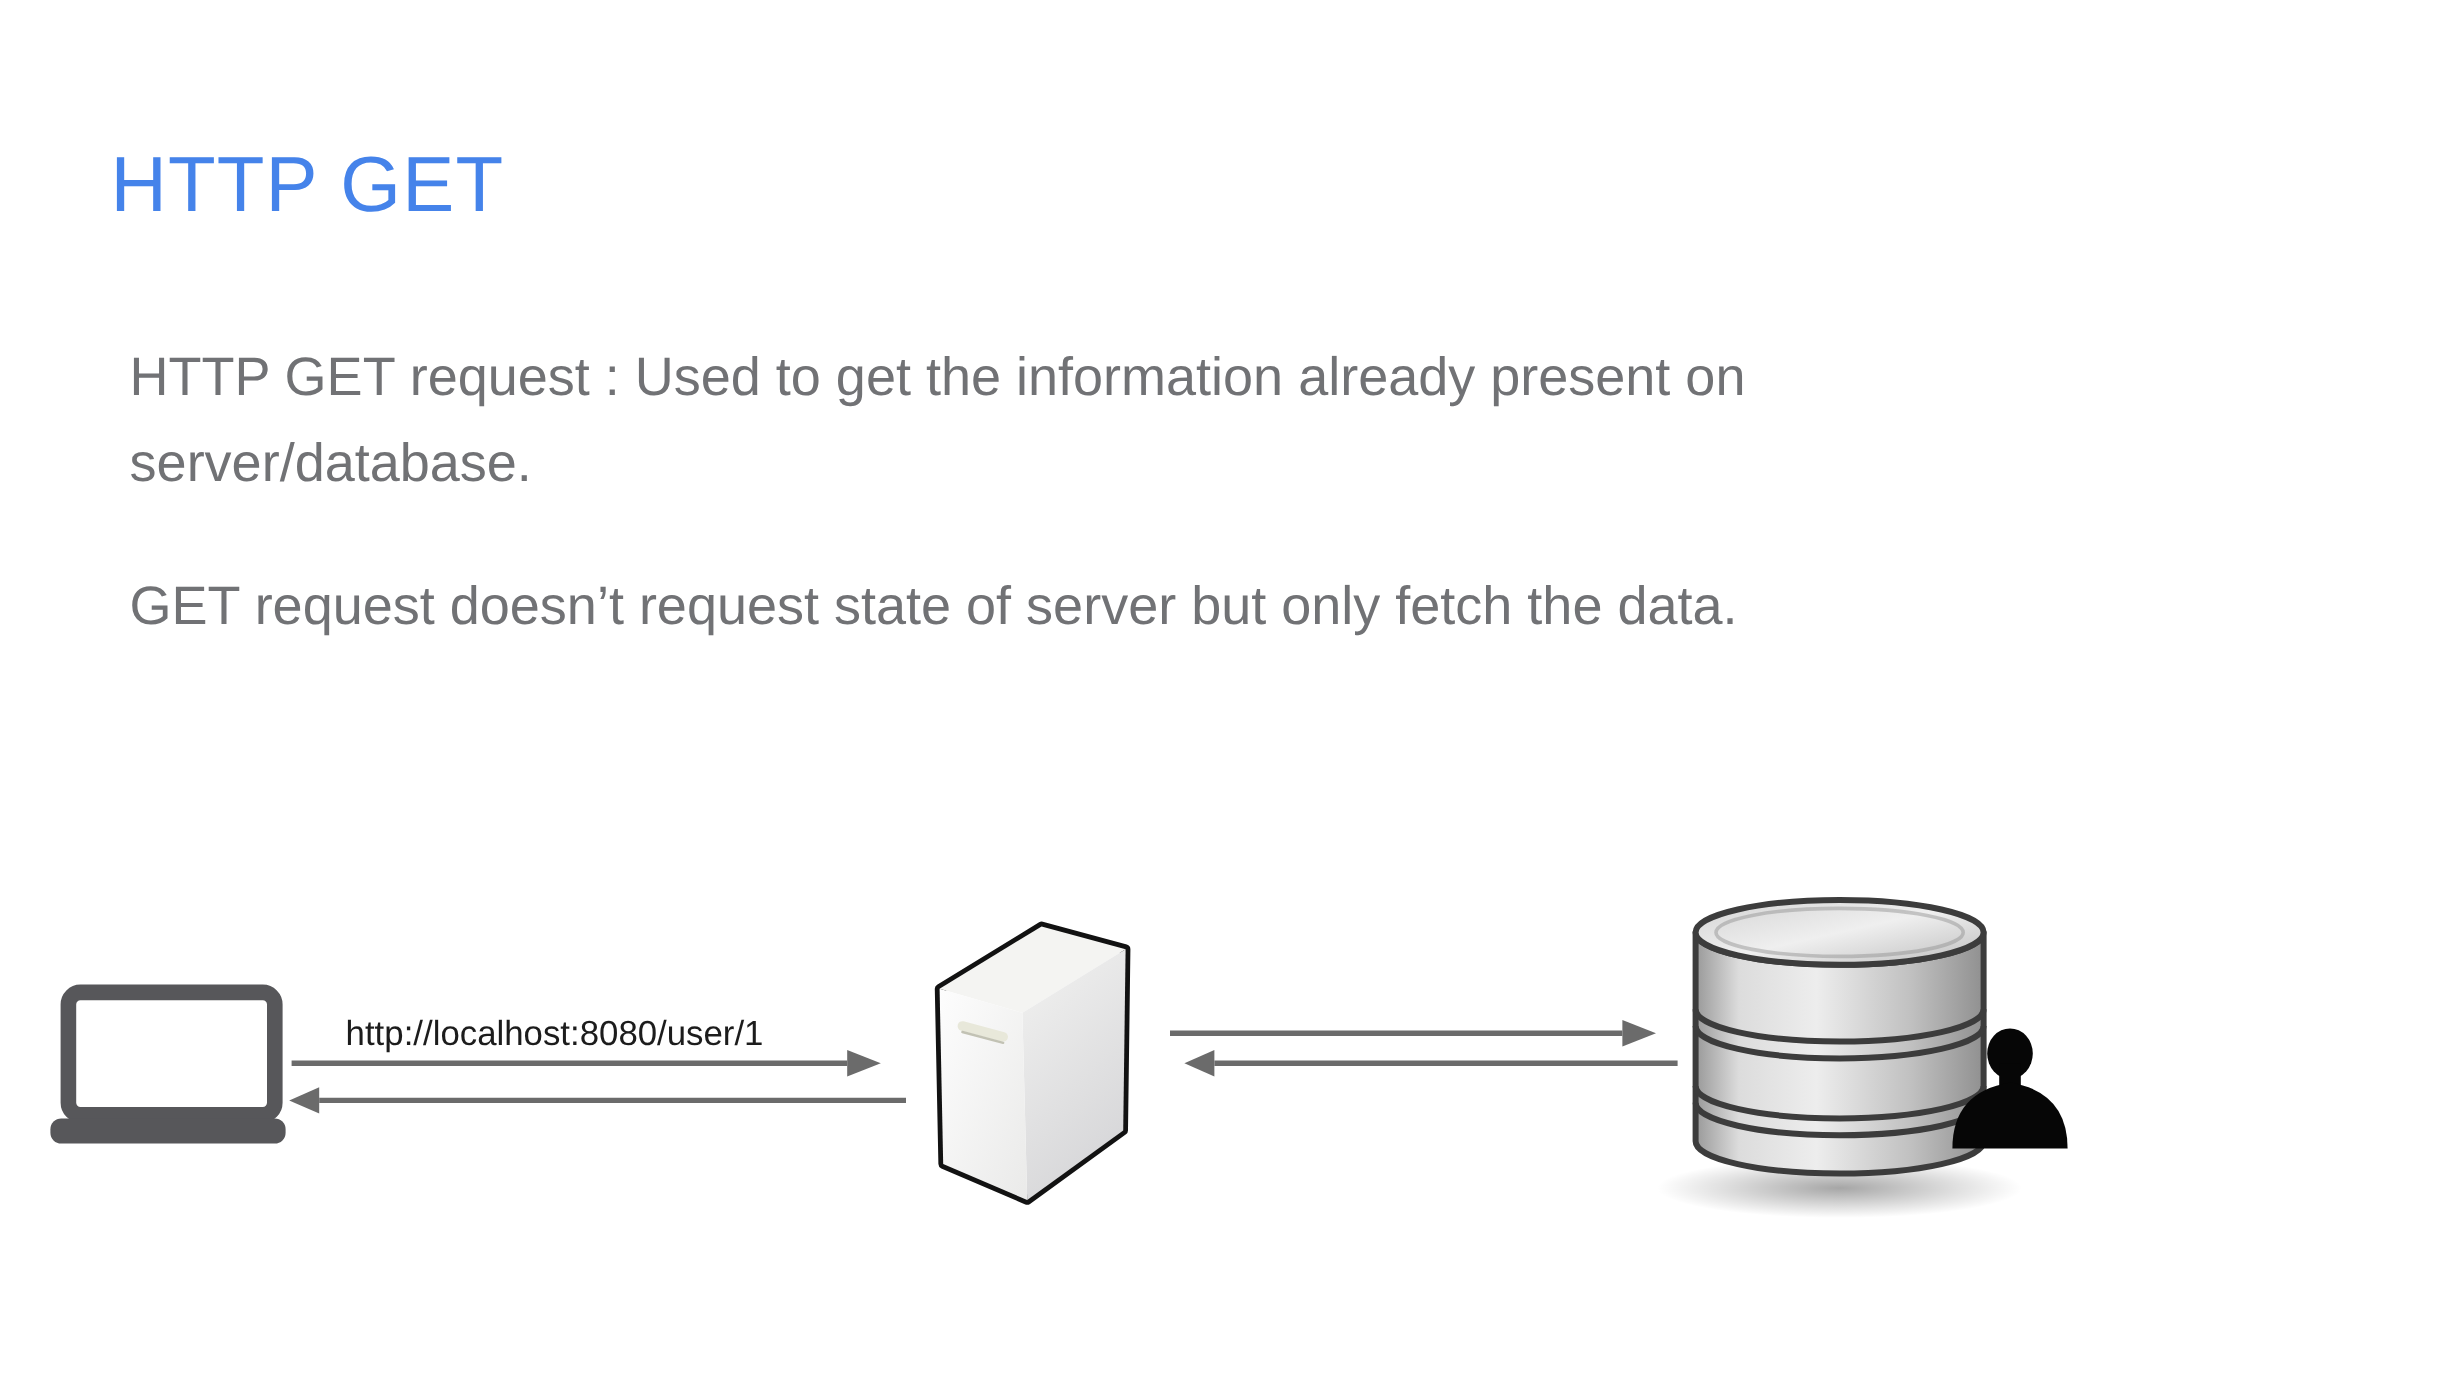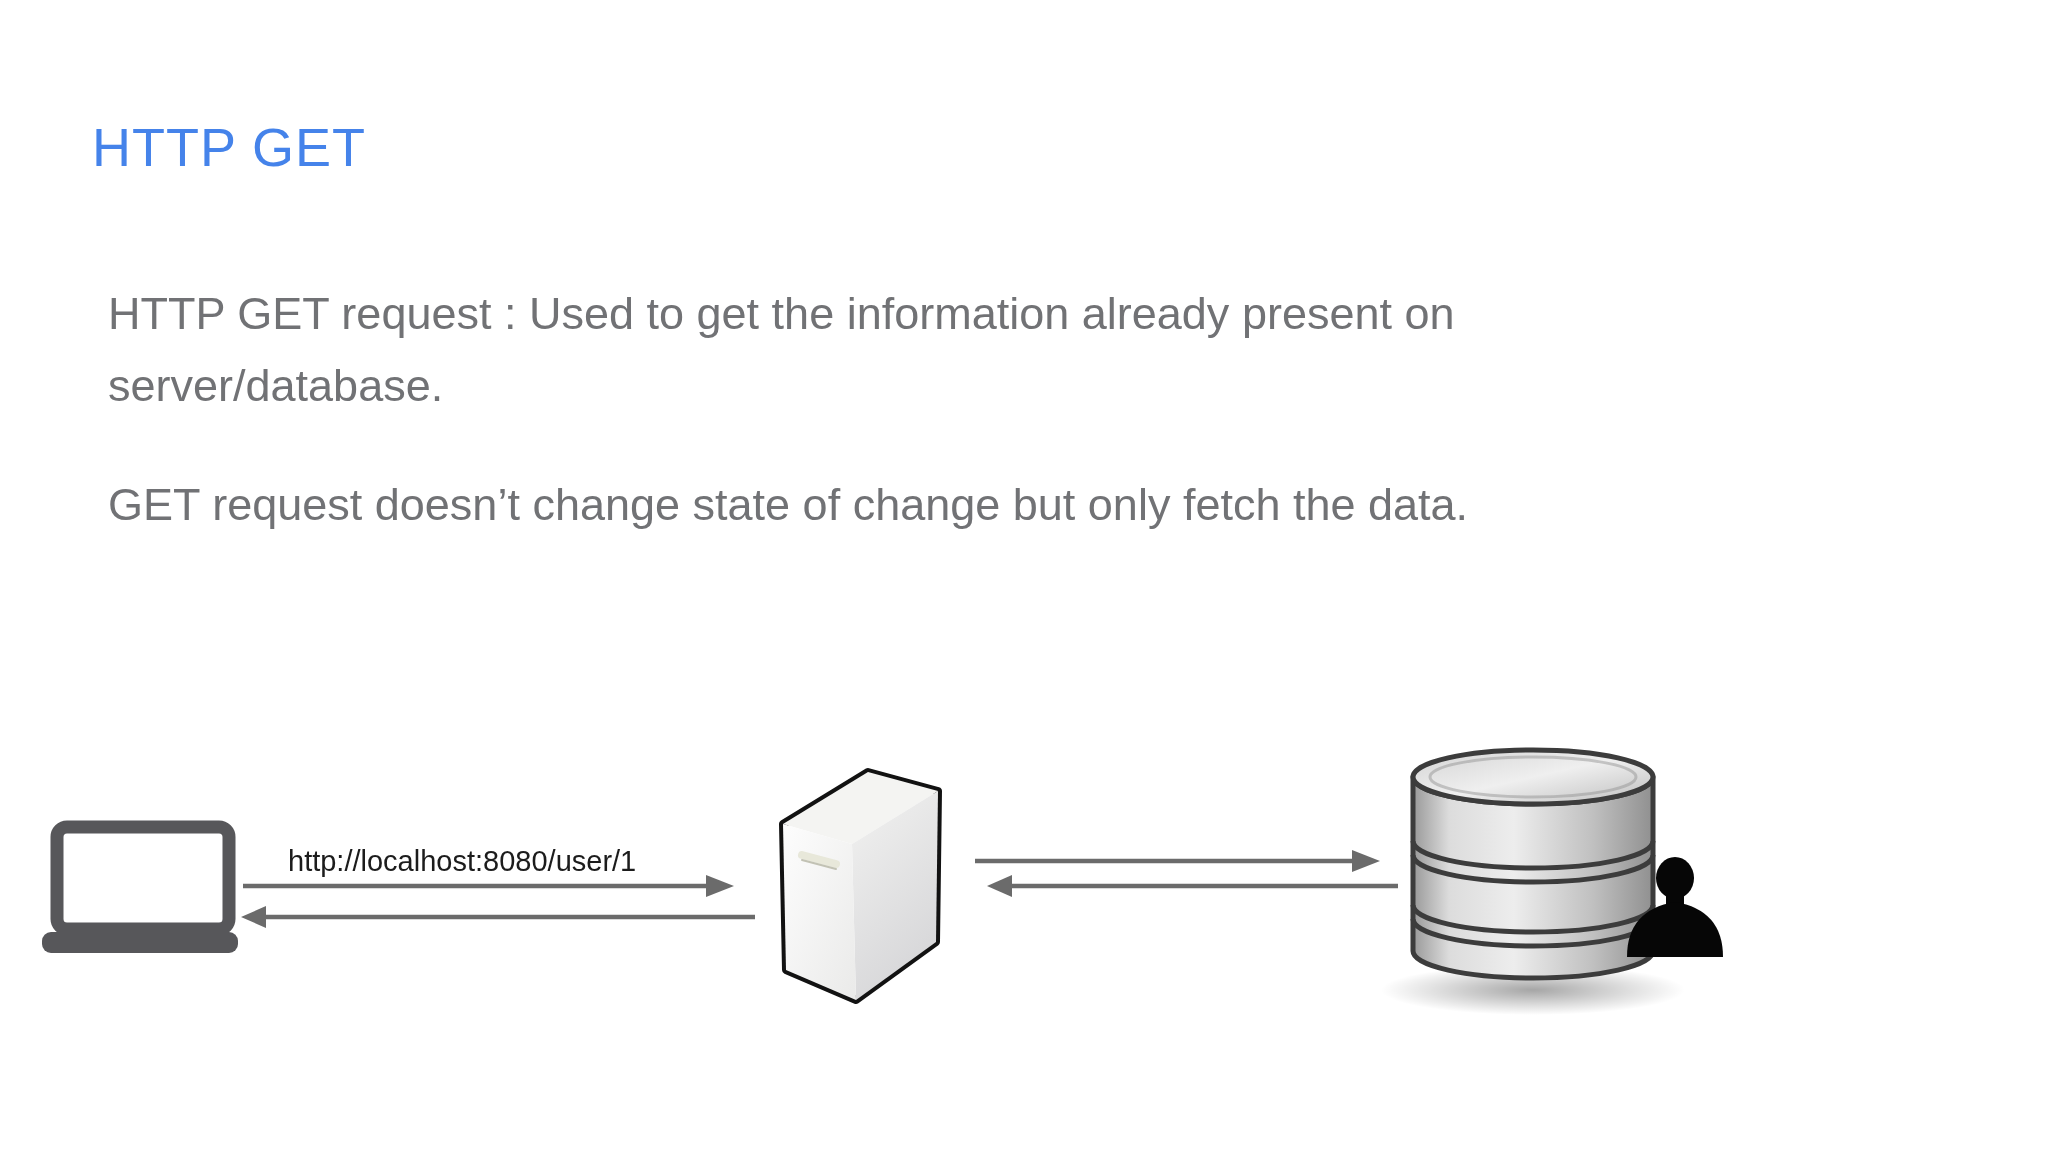--- a/index.html
+++ b/index.html
@@ -3,21 +3,21 @@
 <meta charset="utf-8">
 <style>
   html,body{margin:0;padding:0;}
   body{
     width:2048px;height:1152px;position:relative;overflow:hidden;
     background:var(--background,#ffffff);
     font-family:"Liberation Sans","DejaVu Sans",sans-serif;
   }
   .slide-title{
     position:absolute;left:92px;top:116px;margin:0;
-    font-size:54px;font-weight:400;letter-spacing:1px;
+    font-size:65px;font-weight:400;letter-spacing:1px;
     color:var(--accent,#4583ea);
   }
   .para{
     position:absolute;left:108px;width:1640px;margin:0;
     font-size:45px;line-height:72px;font-weight:400;
     color:var(--body-text,#717275);
   }
   #para1{top:278px;}
   #para2{top:469px;}
   .diagram{position:absolute;left:0;top:0;}
@@ -32,21 +32,21 @@
   .server-outline{fill:#ffffff;stroke:#121212;stroke-width:8;stroke-linejoin:round;}
   .db-stroke{stroke:#3c3c3c;stroke-width:5;}
   .person{fill:#060606;}
 </style>
 </head>
 <body>
 
 <h1 class="slide-title">HTTP GET</h1>
 
 <p class="para" id="para1">HTTP GET request : Used to get the information already present on server/database.</p>
-<p class="para" id="para2">GET request doesn’t change state of change but only fetch the data.</p>
+<p class="para" id="para2">GET request doesn’t request state of server but only fetch the data.</p>
 
 <svg class="diagram" width="2048" height="1152" viewBox="0 0 2048 1152" xmlns="http://www.w3.org/2000/svg">
   <defs>
     <linearGradient id="frontFace" x1="0" y1="0" x2="1" y2="1">
       <stop offset="0" stop-color="#fdfdfd"></stop>
       <stop offset="1" stop-color="#eaeae9"></stop>
     </linearGradient>
     <linearGradient id="rightFace" x1="0" y1="0" x2="0.4" y2="1">
       <stop offset="0" stop-color="#f2f2f1"></stop>
       <stop offset="1" stop-color="#d7d7d9"></stop>

